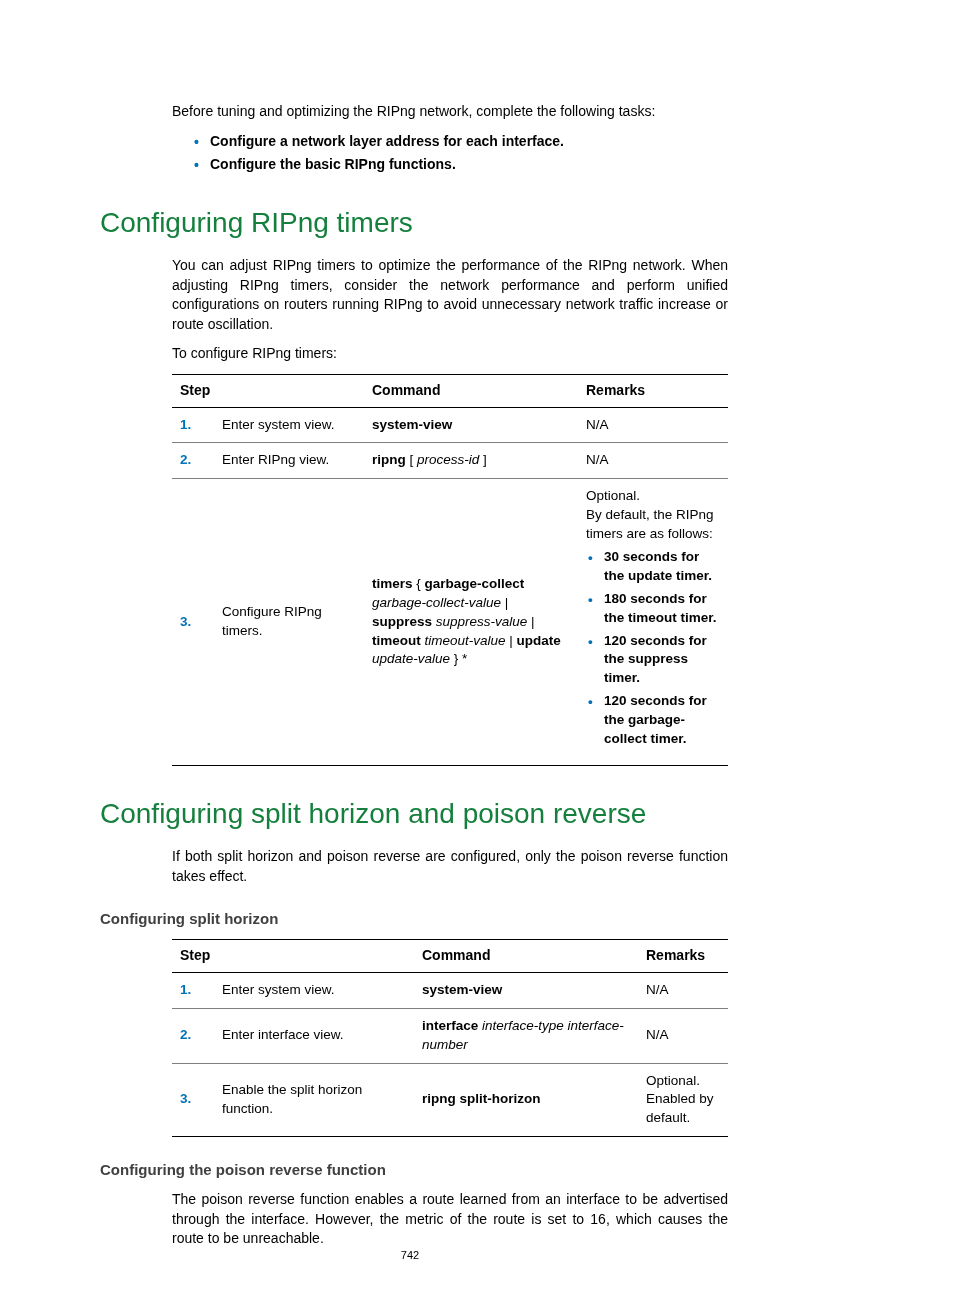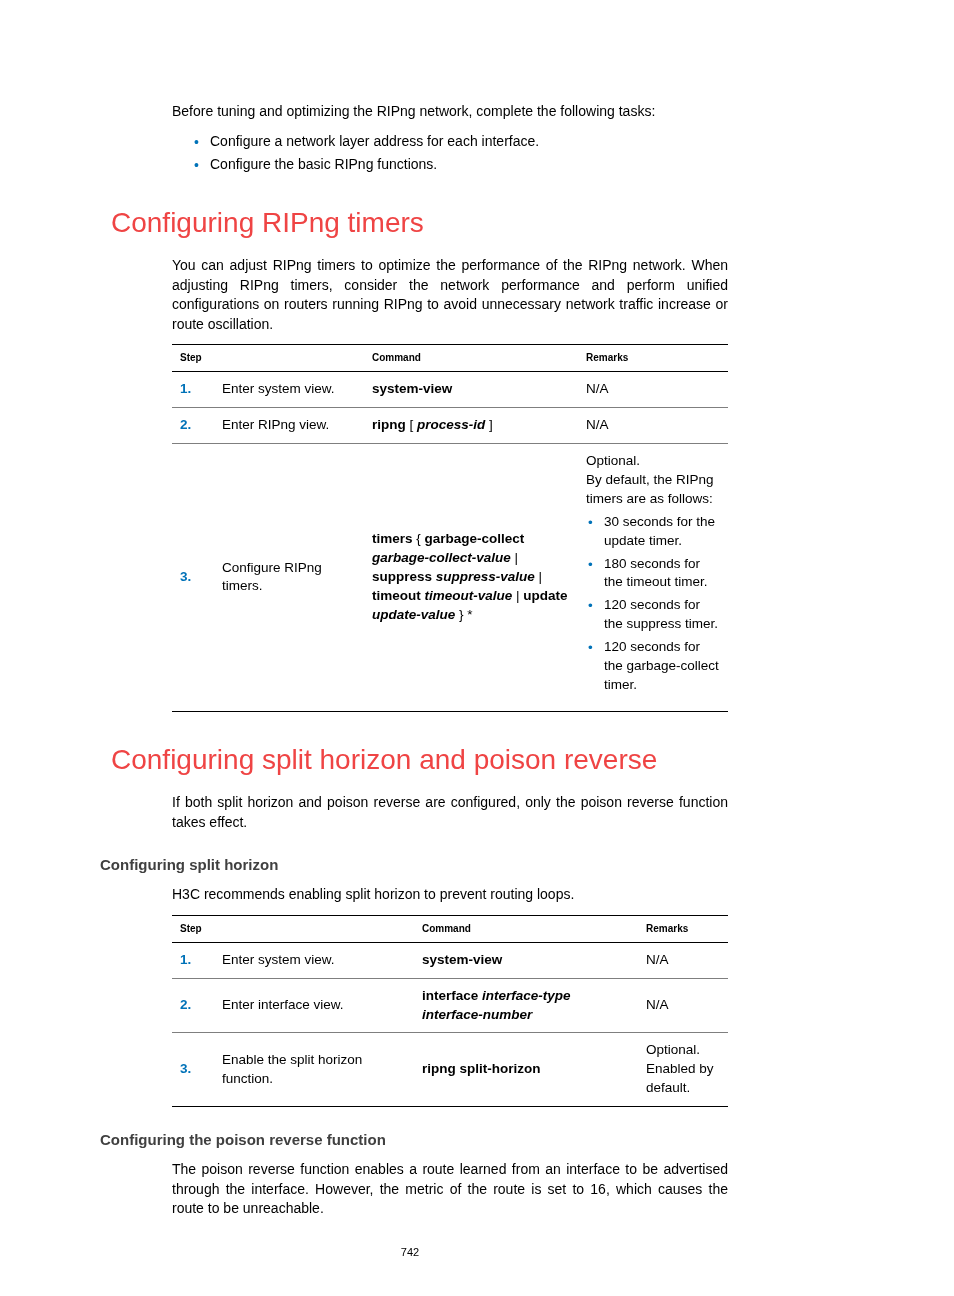--- a/index.html
+++ b/index.html
@@ -18,37 +18,38 @@
     padding: 96px 92px 40px 100px;
     position: relative;
   }
   .indent {
     margin-left: 72px;
   }
   h1.sec {
     font-family: Arial, Helvetica, sans-serif;
     font-weight: 400;
     font-size: 28px;
-    color: #ef4444;
-    margin: 28px 0 14px 11px;
+    color: #15803d;
+    margin: 28px 0 14px 0;
   }
   h2.subsec {
     font-family: Arial, Helvetica, sans-serif;
     font-weight: bold;
     font-size: 15px;
     color: #404040;
     margin: 22px 0 10px 0;
   }
   p {
     margin: 6px 0 10px 0;
     text-align: justify;
   }
   ul.bull {
     margin: 6px 0 10px 0;
     padding-left: 38px;
+    font-weight: bold;
   }
   ul.bull li {
     margin: 4px 0;
     list-style: none;
     position: relative;
   }
   ul.bull li::before {
     content: "•";
     color: #0072b8;
     position: absolute;
@@ -58,21 +59,21 @@
   table.cfg {
     width: 100%;
     border-collapse: collapse;
     margin-top: 8px;
   }
   table.cfg thead th {
     border-top: 1.5px solid #000;
     border-bottom: 1px solid #000;
     text-align: left;
     font-weight: bold;
-    font-size: 10px;
+    font-size: 14px;
     padding: 6px 8px;
     vertical-align: bottom;
   }
   table.cfg tbody td {
     border-bottom: 1px solid #7f7f7f;
     padding: 8px 8px;
     vertical-align: middle;
     text-align: left;
     font-size: 13.5px;
   }
@@ -80,21 +81,21 @@
     border-bottom: 1.5px solid #000;
   }
   td.stepnum {
     color: #0072b8;
     font-weight: bold;
     width: 26px;
     white-space: nowrap;
     vertical-align: middle;
   }
   .cmd strong { font-weight: bold; }
-  .cmd em { font-style: italic; font-weight: bold; }
+  .cmd em { font-style: italic; }
   .page-num {
     position: absolute;
     bottom: 36px;
     left: 0;
     width: 100%;
     text-align: center;
     font-size: 11px;
   }
 </style>
 </head>
@@ -106,20 +107,21 @@
     <p>Before tuning and optimizing the RIPng network, complete the following tasks:</p>
     <ul class="bull">
       <li>Configure a network layer address for each interface.</li>
       <li>Configure the basic RIPng functions.</li>
     </ul>
   </div>
 
   <h1 class="sec">Configuring RIPng timers</h1>
   <div class="indent">
     <p>You can adjust RIPng timers to optimize the performance of the RIPng network. When adjusting RIPng timers, consider the network performance and perform unified configurations on routers running RIPng to avoid unnecessary network traffic increase or route oscillation.</p>
+    <p>To configure RIPng timers:</p>
 
     <table class="cfg">
       <colgroup>
         <col style="width:30px">
           <col style="width:150px">
           <col style="width:214px">
           <col>
       </colgroup>
       <thead>
         <tr>
@@ -156,21 +158,20 @@
     </table>
   </div>
 
   <h1 class="sec">Configuring split horizon and poison reverse</h1>
   <div class="indent">
     <p>If both split horizon and poison reverse are configured, only the poison reverse function takes effect.</p>
   </div>
 
   <h2 class="subsec">Configuring split horizon</h2>
   <div class="indent">
-    <p>H3C recommends enabling split horizon to prevent routing loops.</p>
 
     <table class="cfg">
       <colgroup>
         <col style="width:30px">
           <col style="width:200px">
           <col style="width:224px">
           <col>
       </colgroup>
       <thead>
         <tr>

